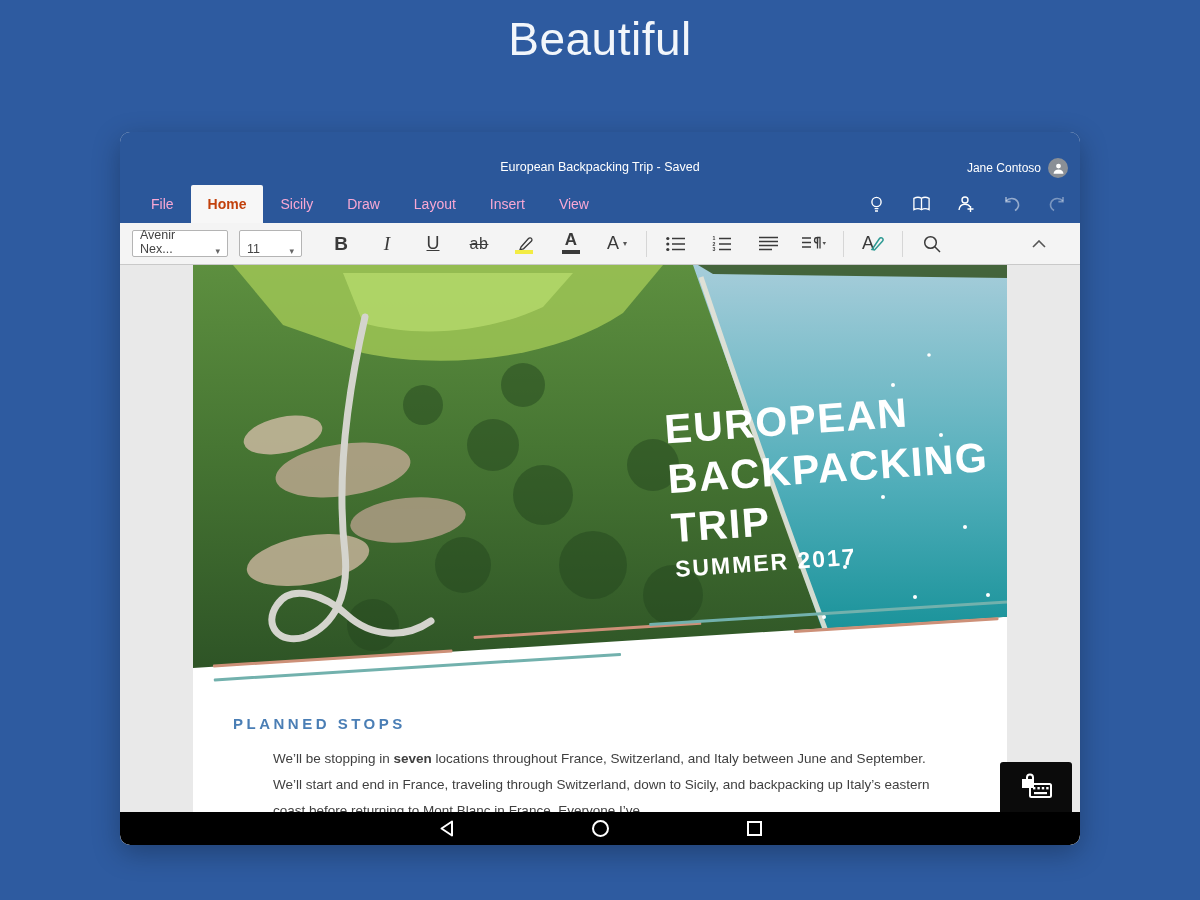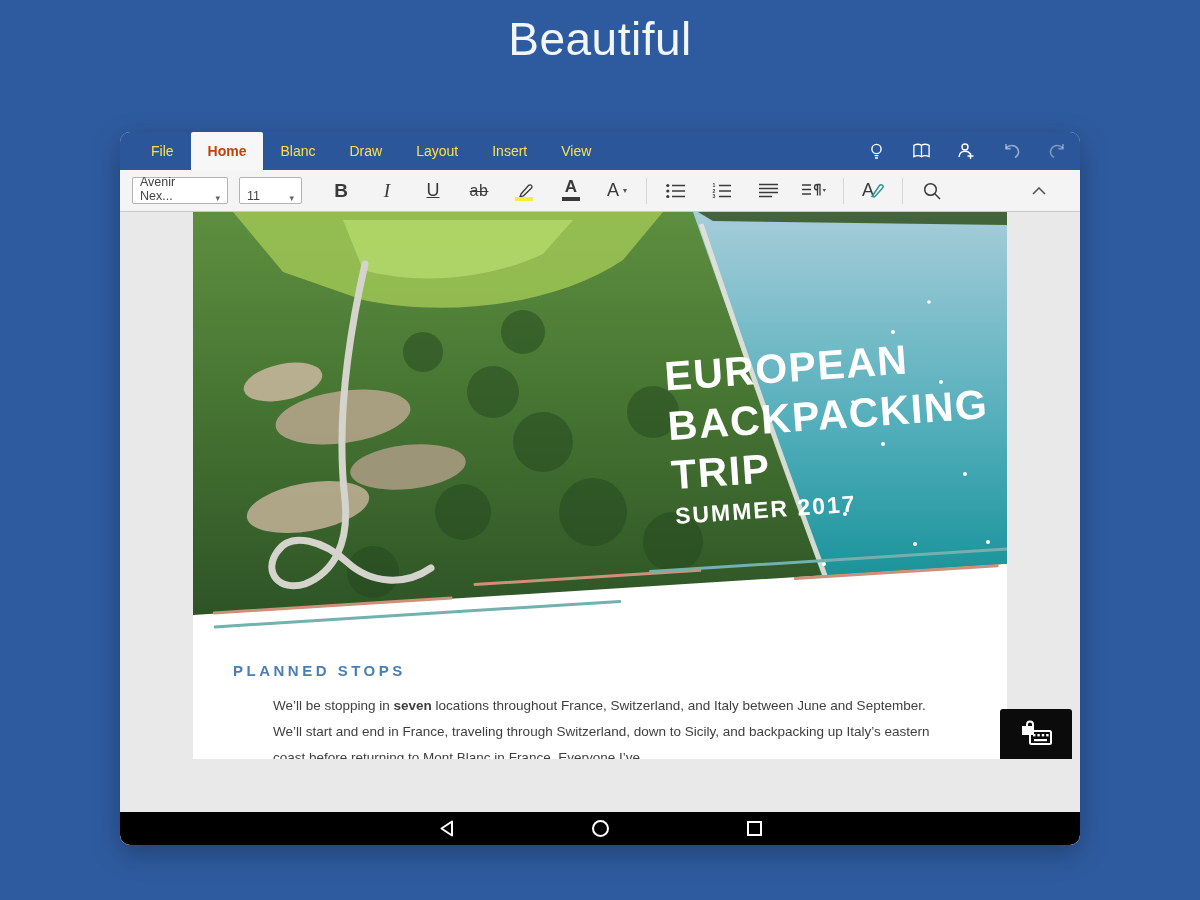--- a/index.html
+++ b/index.html
@@ -38,21 +38,21 @@
   .avatar {
     width:20px; height:20px; border-radius:50%; background:#8a8f96;
     display:flex; align-items:center; justify-content:center;
   }
   
   .tabrow {
     height:38px; background:#2b579a; display:flex; align-items:stretch;
     padding-left:14px; position:relative;
   }
   .tab {
-    color:#fde047; font-size:14px; padding:0 17px; display:flex; align-items:center;
+    color:#f9a8d4; font-size:14px; padding:0 17px; display:flex; align-items:center;
     cursor:default;
   }
   .tab.active {
     background:#f7f7f7; color:#c2410c; font-weight:700; border-radius:2px 2px 0 0;
   }
   .tab-actions {
     position:absolute; right:14px; top:0; height:38px;
     display:flex; align-items:center; gap:26px;
   }
   .tab-actions .ticon { width:19px; height:19px; display:flex; align-items:center; justify-content:center; }
@@ -134,25 +134,37 @@
   }
   .nav-ic { width:22px; height:22px; display:flex; align-items:center; justify-content:center; }
 </style>
 </head>
 <body>
 
 <div class="headline">Beautiful</div>
 
 <div class="window">
 
+  <div class="titlebar">
+    <div class="doc-title">European Backpacking Trip - Saved</div>
+    <div class="account">
+      <span>Jane Contoso</span>
+      <span class="avatar">
+        <svg width="13" height="13" viewBox="0 0 14 14">
+          <circle cx="7" cy="4.4" r="2.6" fill="#fff"></circle>
+          <path d="M1.6 12.6 C2 9.6 4.3 8.2 7 8.2 C9.7 8.2 12 9.6 12.4 12.6 Z" fill="#fff"></path>
+        </svg>
+      </span>
+    </div>
+  </div>
 
   <div class="tabrow">
     <div class="tab">File</div>
     <div class="tab active">Home</div>
-    <div class="tab">Blanc</div>
+    <div class="tab">Sicily</div>
     <div class="tab">Draw</div>
     <div class="tab">Layout</div>
     <div class="tab">Insert</div>
     <div class="tab">View</div>
 
     <div class="tab-actions">
       <span class="ticon">
         <svg width="17" height="19" viewBox="0 0 17 19">
             <g fill="none" stroke="#fff" stroke-width="1.4">
           <circle cx="8.5" cy="7" r="4.6"></circle>

